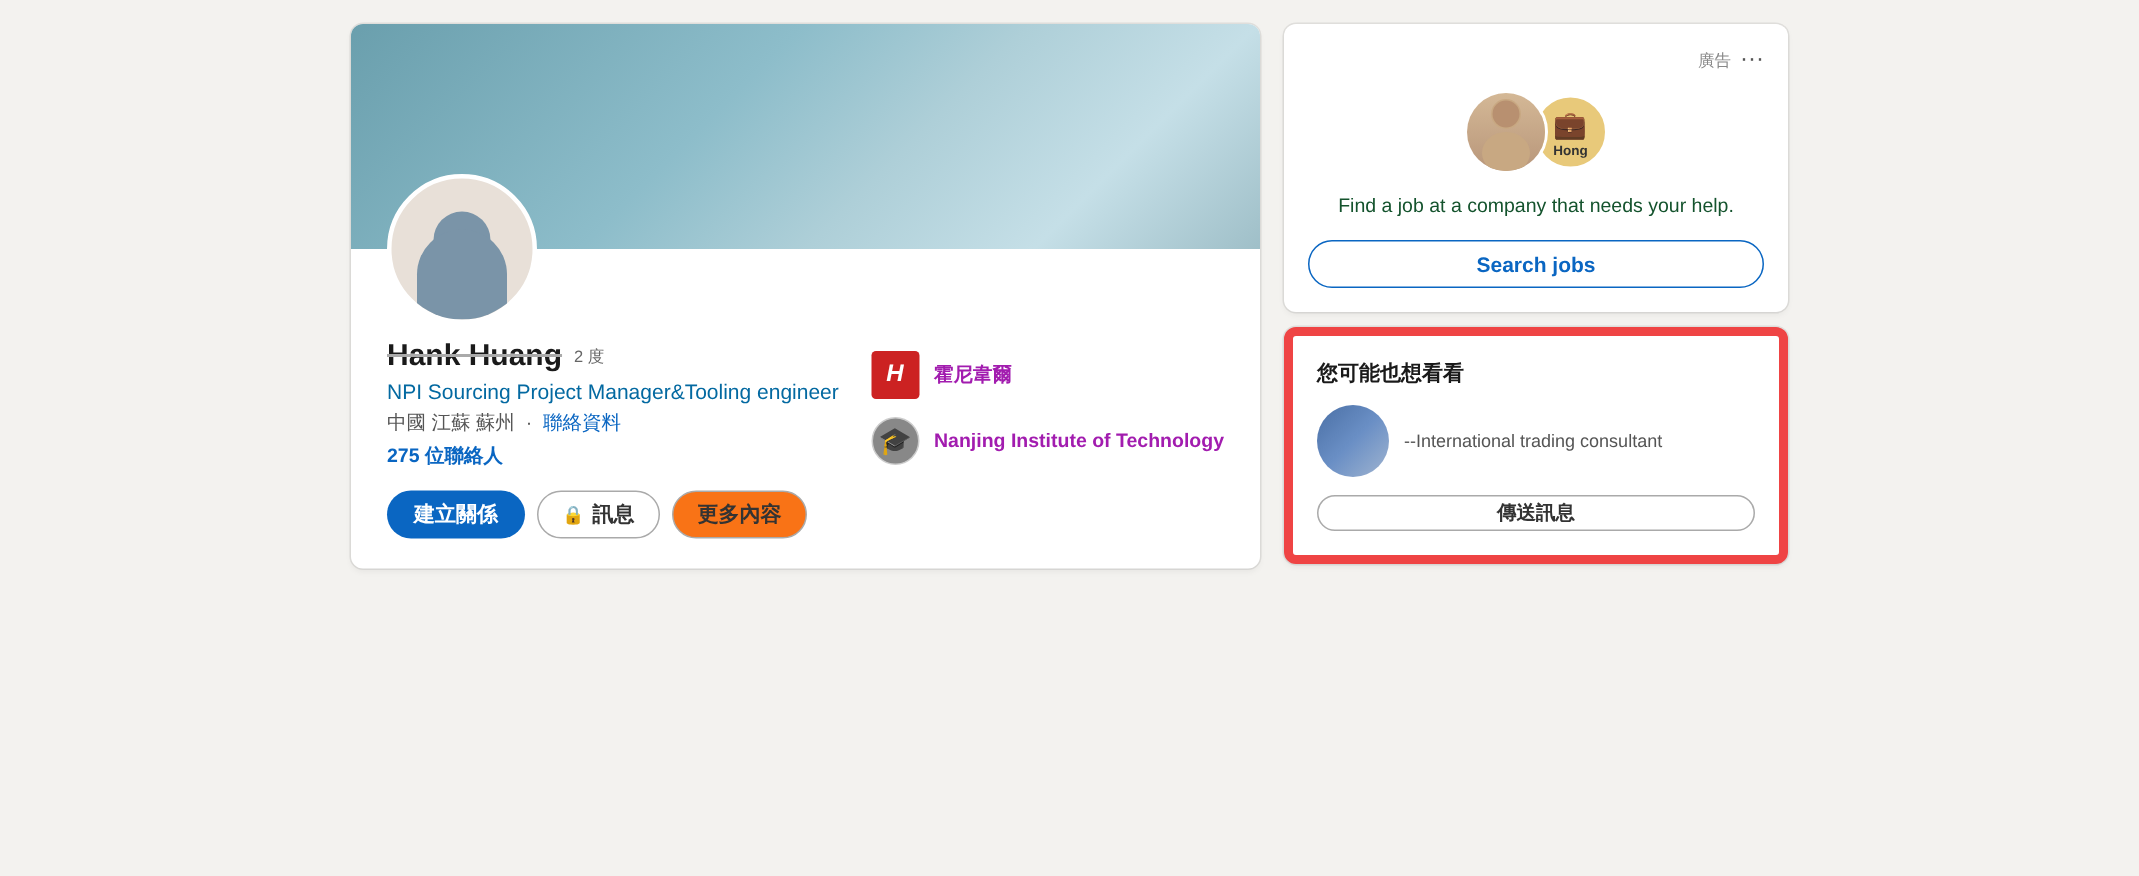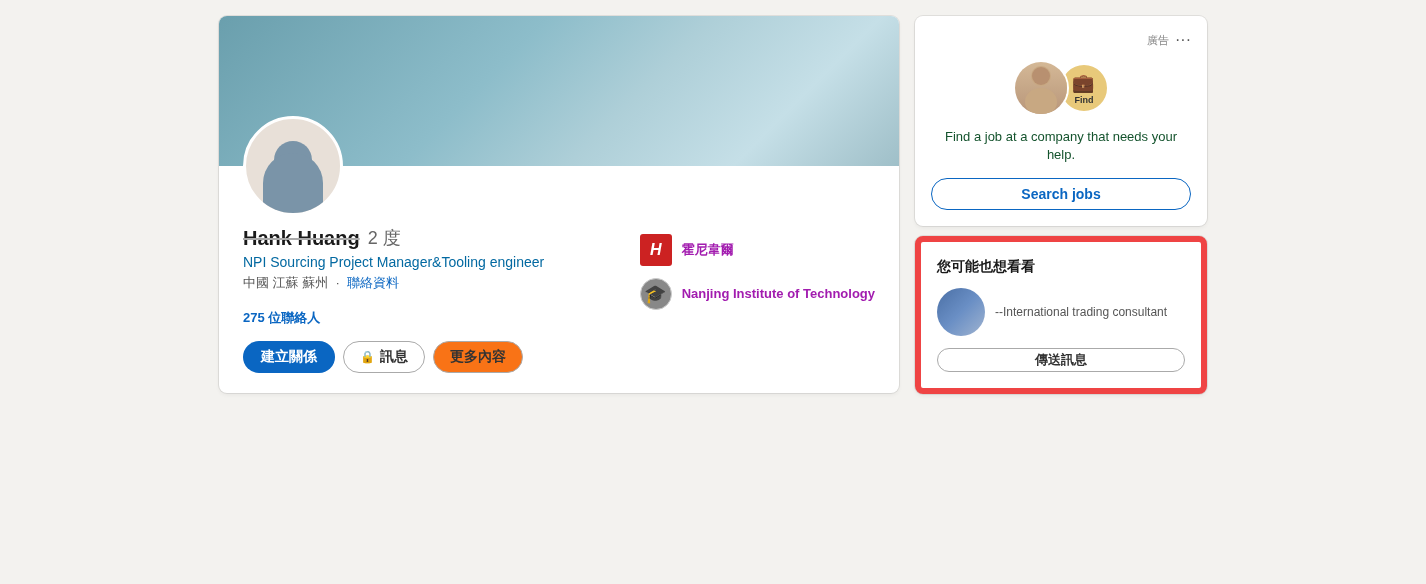--- a/index.html
+++ b/index.html
@@ -12,21 +12,21 @@
       min-height: 584px;
       padding: 16px;
       gap: 16px;
     }
 
     
     .profile-card {
       background: #fff;
       border-radius: 8px;
       overflow: hidden;
-      width: 680px;
+      width: 606px;
       box-shadow: 0 0 0 1px rgba(0,0,0,0.08), 0 2px 4px rgba(0,0,0,0.05);
     }
 
     .profile-banner {
       width: 100%;
       height: 150px;
       background: linear-gradient(135deg, #6a9fad 0%, #8dbdca 40%, #aecfd8 60%, #c5dfe7 80%, #9fbfc8 100%);
       position: relative;
     }
 
@@ -87,34 +87,34 @@
 
     .profile-name {
       font-size: 20px;
       font-weight: 600;
       color: #1a1a1a;
       text-decoration: line-through;
       text-decoration-color: #aaa;
     }
 
     .degree-badge {
-      font-size: 18px;
+      font-size: 11px;
       color: #666;
     }
 
     .profile-title {
       font-size: 14px;
       color: #0369a1;
       margin-bottom: 4px;
     }
 
     .profile-location {
       font-size: 13px;
       color: #555;
-      margin-bottom: 17px;
+      margin-bottom: 4px;
     }
 
     .profile-location a {
       color: #0a66c2;
       text-decoration: none;
     }
 
     .profile-connections {
       font-size: 13px;
       color: #0a66c2;
@@ -209,21 +209,21 @@
 
     .company-name {
       font-size: 13px;
       font-weight: 600;
       color: #a21caf;
       line-height: 1.3;
     }
 
     
     .sidebar {
-      width: 292px;
+      width: 336px;
       display: flex;
       flex-direction: column;
       gap: 10px;
       justify-content: center;
     }
 
     
     .ad-card {
       background: #fff;
       border-radius: 8px;
@@ -471,21 +471,21 @@
 
           <svg width="40" height="56" viewBox="0 0 40 56" fill="none" xmlns="http://www.w3.org/2000/svg">
             <circle cx="20" cy="16" r="10" fill="#c8a882"></circle>
             <ellipse cx="20" cy="42" rx="16" ry="14" fill="#c8a882"></ellipse>
             <circle cx="20" cy="16" r="9" fill="#b89070"></circle>
           </svg>
         </div>
       </div>
       <div class="ad-jobs-icon">
         <span class="briefcase">💼</span>
-        <span class="ad-jobs-label">Find</span>
+        <span class="ad-jobs-label">Hong</span>
       </div>
     </div>
     <div class="ad-text">Find a job at a company that needs your help.</div>
     <button class="btn-search-jobs">Search jobs</button>
   </div>
 
   <div class="suggest-card">
     <div class="suggest-title">您可能也想看看</div>
     <div class="suggest-person">
       <div class="suggest-avatar">

